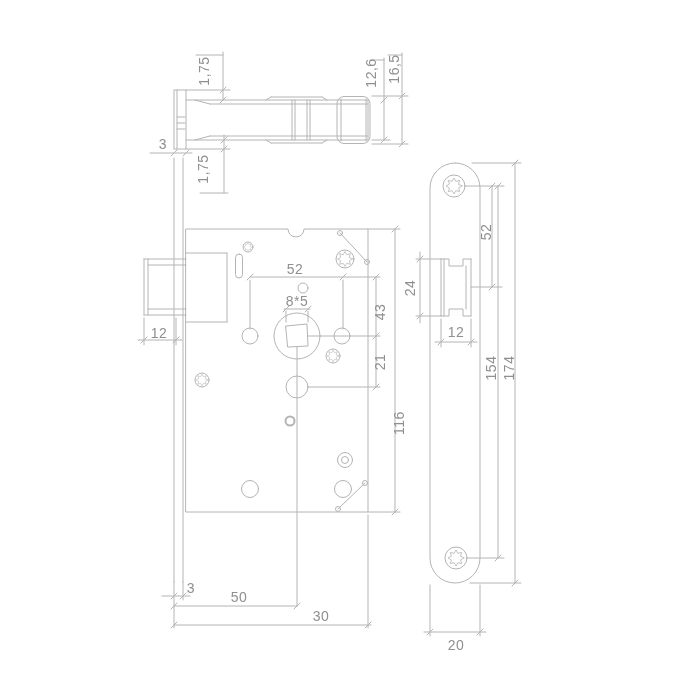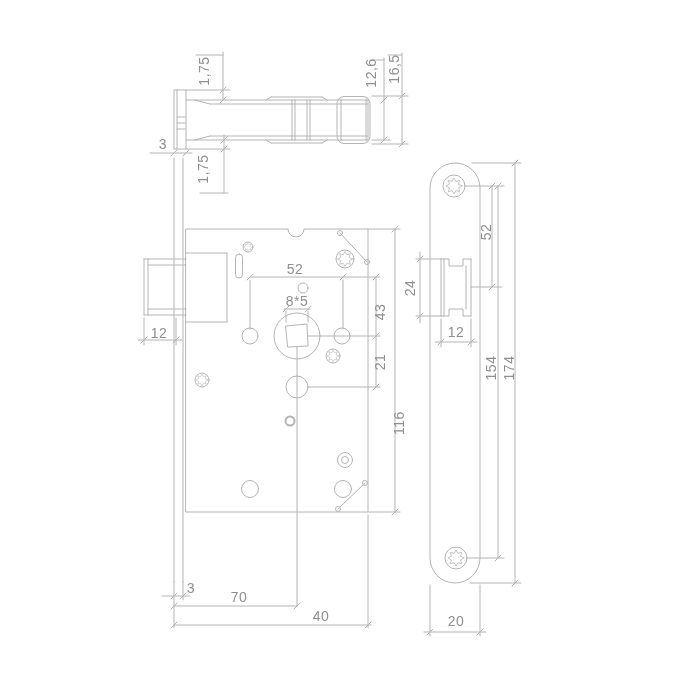--- a/index.html
+++ b/index.html
@@ -262,23 +262,23 @@
   <span class="dim" style="left:163px;top:144px">3</span>
   <span class="dim v" style="left:203px;top:169px">1,75</span>
 
   <span class="dim" style="left:159px;top:333px">12</span>
   <span class="dim" style="left:295px;top:269px">52</span>
   <span class="dim" style="left:297px;top:301px">8*5</span>
   <span class="dim v" style="left:380px;top:312px">43</span>
   <span class="dim v" style="left:380px;top:362px">21</span>
   <span class="dim v" style="left:399px;top:423px">116</span>
   <span class="dim" style="left:191px;top:588px">3</span>
-  <span class="dim" style="left:239px;top:597px">70</span>
-  <span class="dim" style="left:321px;top:616px">40</span>
+  <span class="dim" style="left:239px;top:597px">50</span>
+  <span class="dim" style="left:321px;top:616px">30</span>
 
   <span class="dim v" style="left:410px;top:288px">24</span>
   <span class="dim v" style="left:486px;top:232px">52</span>
   <span class="dim" style="left:456px;top:332px">12</span>
   <span class="dim v" style="left:491px;top:368px">154</span>
   <span class="dim v" style="left:509px;top:368px">174</span>
-  <span class="dim" style="left:456px;top:621px">20</span>
+  <span class="dim" style="left:456px;top:645px">20</span>
 
 </div>
 
 </body></html>

